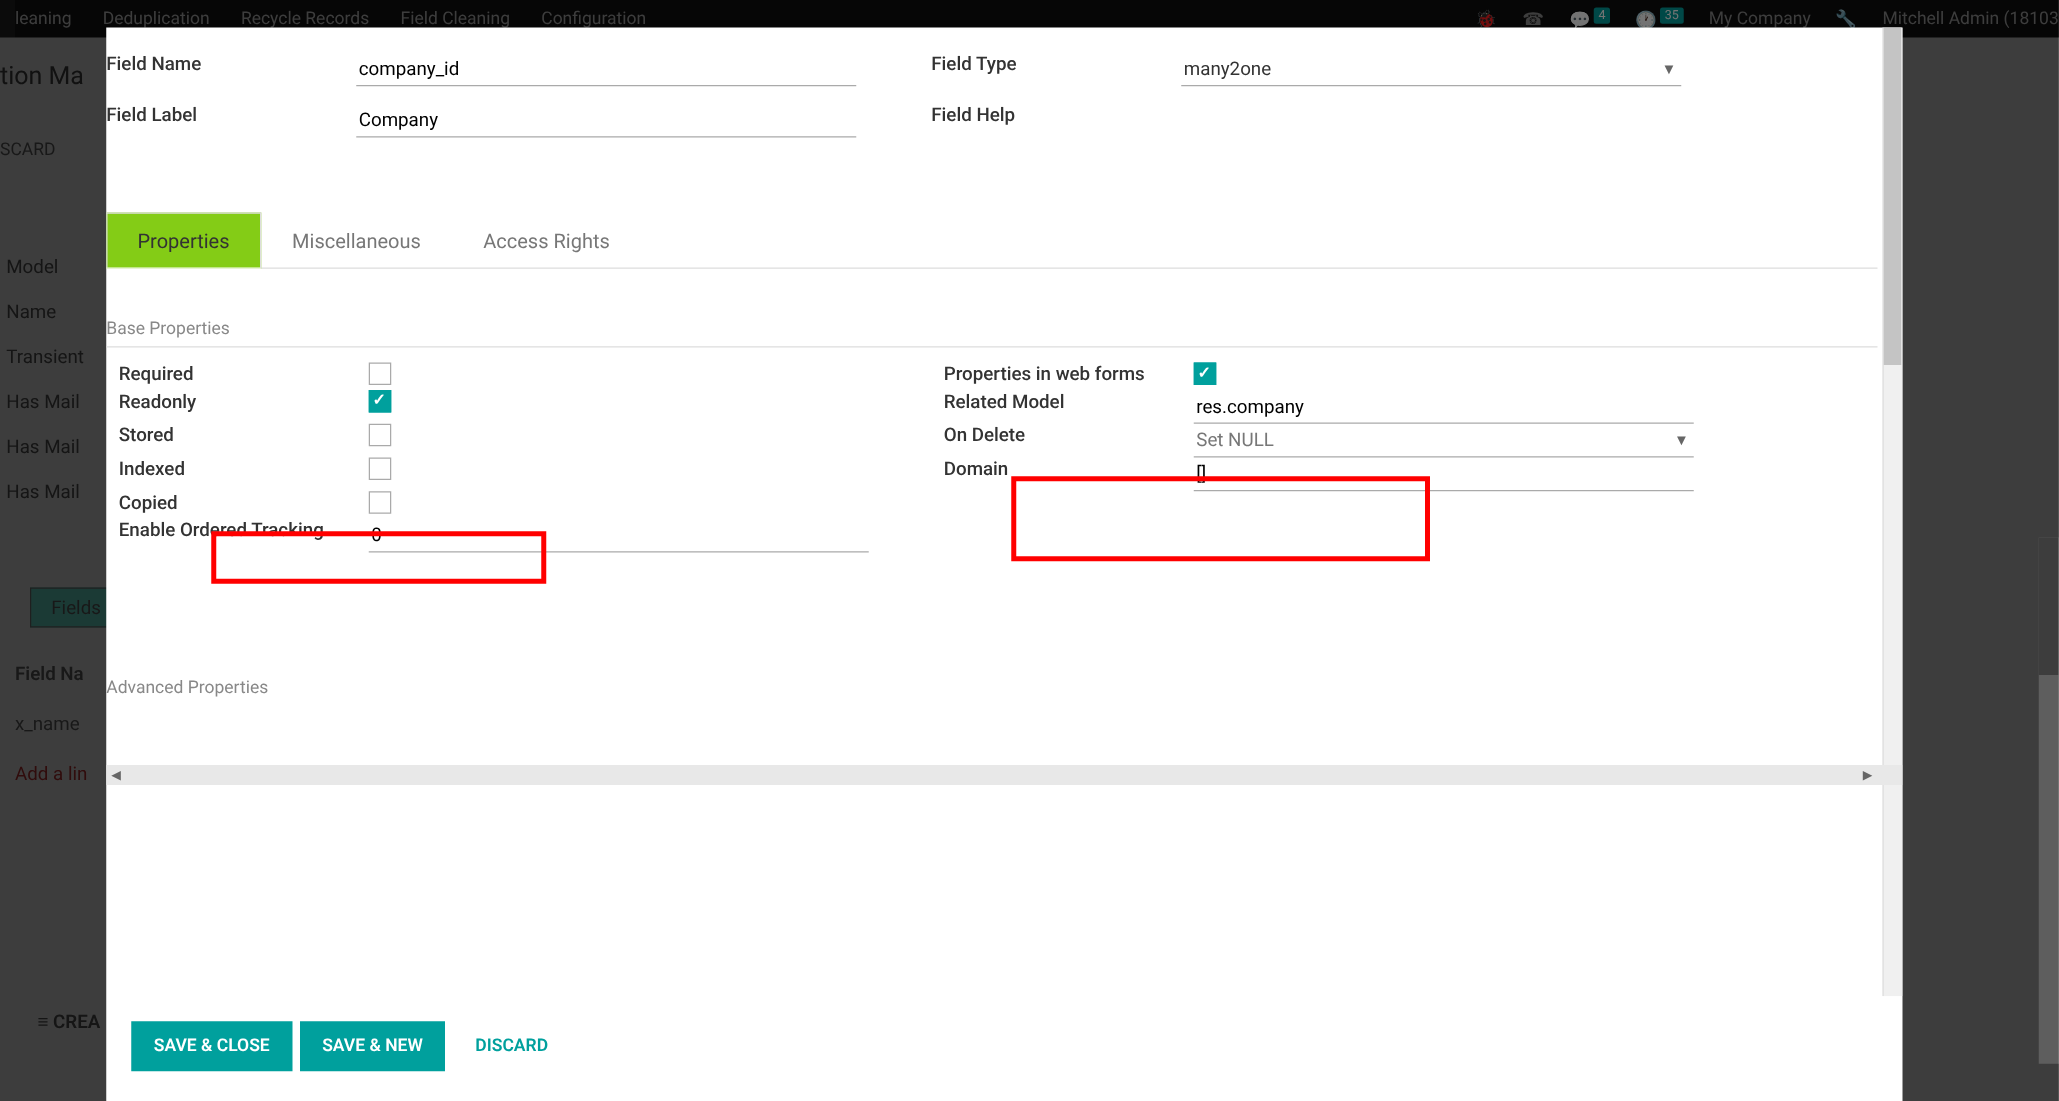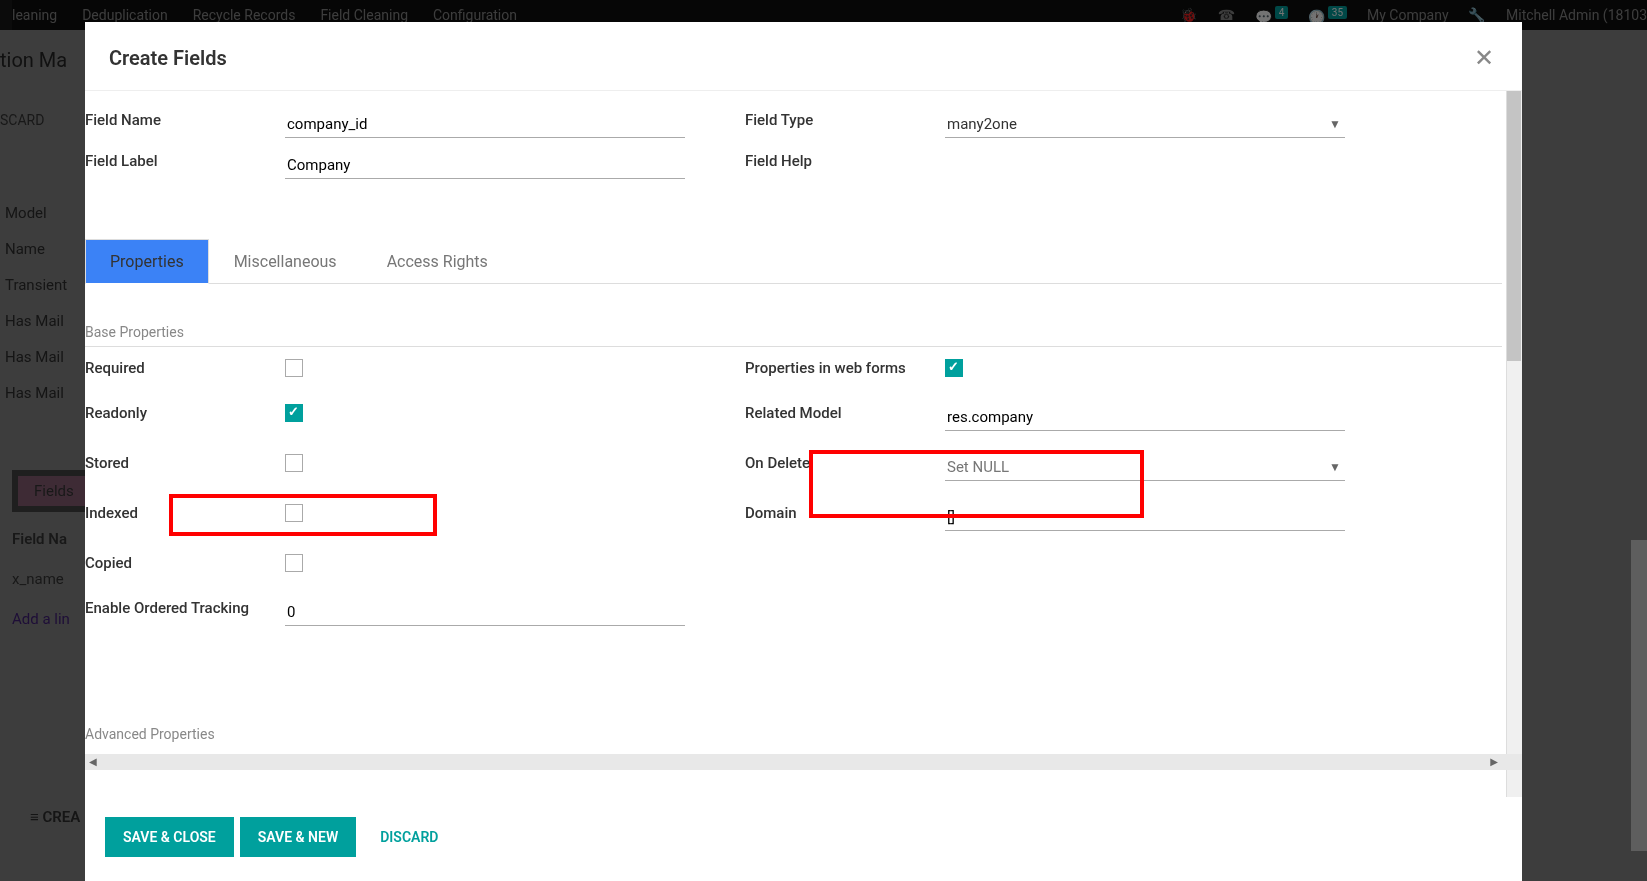--- a/index.html
+++ b/index.html
@@ -9,24 +9,24 @@
 .bg-navbar { position: absolute; top: 0; left: 12px; right: 0; height: 30px; background: #0f0f0f; color: #888; font-size: 14px; display: flex; align-items: center; padding: 0 0; overflow: hidden; }
 .bg-navbar .nav-left { display: flex; gap: 25px; padding-left: 0; }
 .bg-navbar .nav-right { margin-left: auto; display: flex; gap: 20px; align-items: center; padding-right: 0; }
 .badge-count { display: inline-block; background: #00a09d; color: #fff; font-size: 10px; padding: 1px 4px; border-radius: 2px; margin-left: 2px; vertical-align: super;}
 
 
 .bg-page { position: absolute; top: 30px; left: 0; right: 0; bottom: 0; background: #f5f5f5; color: #555; opacity: 0.5; }
 .bg-page .crumb { font-size: 20px; color: #333; padding: 18px 0 0 0; }
 .bg-page .discard-btn { color: #555; font-size: 14px; margin-top: 40px; }
 .bg-sidebar-labels { position: absolute; top: 165px; left: 5px; font-size: 15px; color: #444; line-height: 2.4; }
-.bg-fields-tab { position: absolute; top: 440px; left: 12px; border: 6px solid #737373; padding: 6px 16px; background: #f9a8d4; font-size: 15px; }
+.bg-fields-tab { position: absolute; top: 440px; left: 24px; border: 1px solid #737373; padding: 6px 16px; background: #5eead4; font-size: 15px; }
 .bg-field-header { position: absolute; top: 500px; left: 12px; font-weight: 600; font-size: 15px; }
 .bg-xname { position: absolute; top: 540px; left: 12px; font-size: 15px; }
-.bg-addline { position: absolute; top: 580px; left: 12px; font-size: 15px; color: #6d28d9; }
+.bg-addline { position: absolute; top: 580px; left: 12px; font-size: 15px; color: #b91c1c; }
 .bg-create { position: absolute; bottom: 55px; left: 30px; font-weight: 600; font-size: 15px; color: #444; }
 
 
 .overlay { position: absolute; top: 0; left: 0; right: 0; bottom: 0; background: rgba(0,0,0,0.55); }
 
 
 .modal { position: absolute; top: 22px; left: 85px; right: 125px; bottom: 0; background: #fff; display: flex; flex-direction: column; }
 .modal-header { display: flex; align-items: center; justify-content: space-between; padding: 22px 24px 18px 24px; border-bottom: 1px solid #eee; }
 .modal-title { font-size: 20px; font-weight: 600; color: #333; }
 .close-btn { font-size: 24px; color: #888; cursor: pointer; background: none; border: none; padding: 0 4px; }
@@ -38,27 +38,27 @@
 .form-top { display: grid; grid-template-columns: 200px 400px 60px 200px 400px; row-gap: 14px; padding: 0 0 40px 0; font-size: 15px; color: #333; }
 .form-label { font-weight: 500; color: #333; }
 .form-input { border: none; border-bottom: 1px solid #aaa; font-size: 15px; padding: 4px 2px; width: 100%; background: transparent; }
 .form-select-wrap { position: relative; border-bottom: 1px solid #aaa; }
 .form-select-wrap .sel-text { font-size: 15px; padding: 4px 2px; display: block; }
 .form-select-wrap .caret { position: absolute; right: 4px; top: 6px; font-size: 12px; color: #666; }
 
 
 .tabs { display: flex; border-bottom: 1px solid #ddd; margin-top: 20px; }
 .tab { padding: 12px 24px; font-size: 16px; color: #777; cursor: pointer; border: 1px solid transparent; border-bottom: none; margin-bottom: -1px; }
-.tab.active { color: #333; border-color: #ddd; background: #3b82f6; border-bottom: 1px solid #fff; }
+.tab.active { color: #333; border-color: #ddd; background: #84cc16; border-bottom: 1px solid #fff; }
 
 
 .section-head { font-size: 14px; color: #888; padding: 40px 0 6px 0; border-bottom: 1px solid #ddd; margin-bottom: 12px; }
 
 
-.props-grid { display: grid; grid-template-columns: 200px 400px 60px 200px 400px; row-gap: 23px; font-size: 15px; color: #333; align-items: start; }
+.props-grid { display: grid; grid-template-columns: 200px 400px 60px 200px 400px; row-gap: 0; font-size: 15px; color: #333; align-items: start; margin-left: 10px; }
 .checkbox { width: 18px; height: 18px; border: 1px solid #aaa; display: inline-block; position: relative; cursor: pointer; }
 .checkbox.checked { background: #00a09d; border-color: #00a09d; }
 .checkbox.checked::after { content: '✓'; color: #fff; font-size: 13px; position: absolute; top: -1px; left: 2px; font-weight: bold; }
 .text-input { border: none; border-bottom: 1px solid #aaa; font-size: 15px; padding: 4px 2px; width: 100%; }
 
 
 .highlight-box { border: 4px solid #f00; position: absolute; pointer-events: none; }
 .hl1 { top: 403px; left: 84px; width: 268px; height: 42px; }
 .hl2 { top: 359px; left: 724px; width: 335px; height: 68px; }
 
@@ -118,26 +118,20 @@
   <div class="bg-create">≡ <span>CREA</span></div>
 </div>
 
 <div class="outer-scroll">
     <div class="outer-scroll-thumb"></div>
   </div>
 
 <div class="overlay"></div>
 
 <div class="modal">
-  <div class="modal-header">
-    <div class="modal-title">Create Fields</div>
-    <button class="close-btn">
-      <span>✕</span>
-    </button>
-  </div>
 
   <div class="modal-body">
     <div class="scroll-track-v">
         <div class="scroll-thumb-v"></div>
       </div>
 
     <div class="modal-body-inner" style="padding-right:20px;">
 
       <div class="form-top">
         <div class="form-label">Field Name</div>

